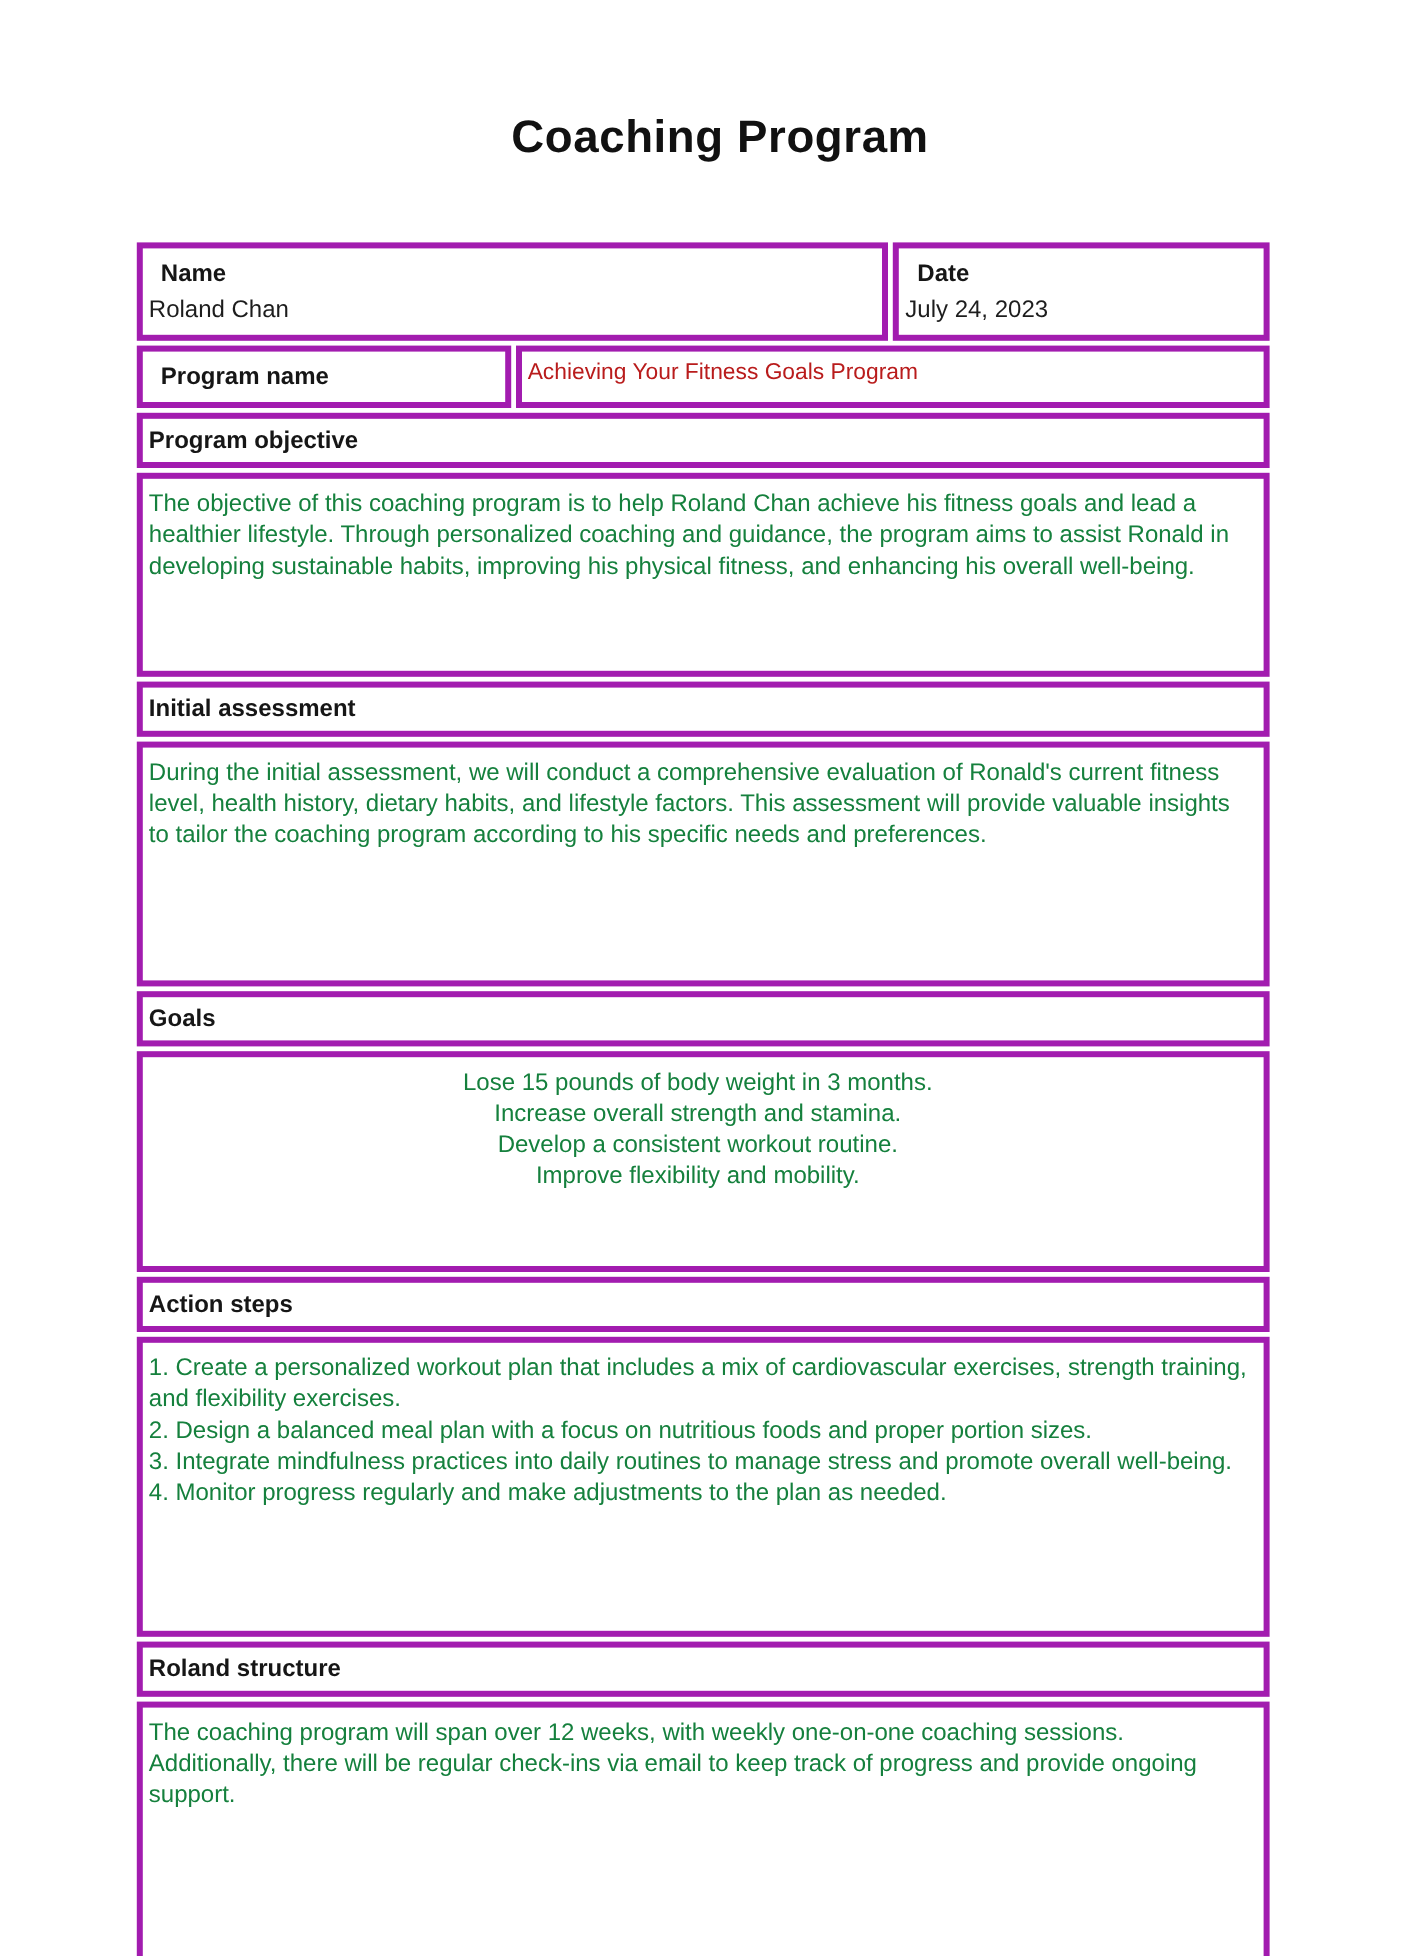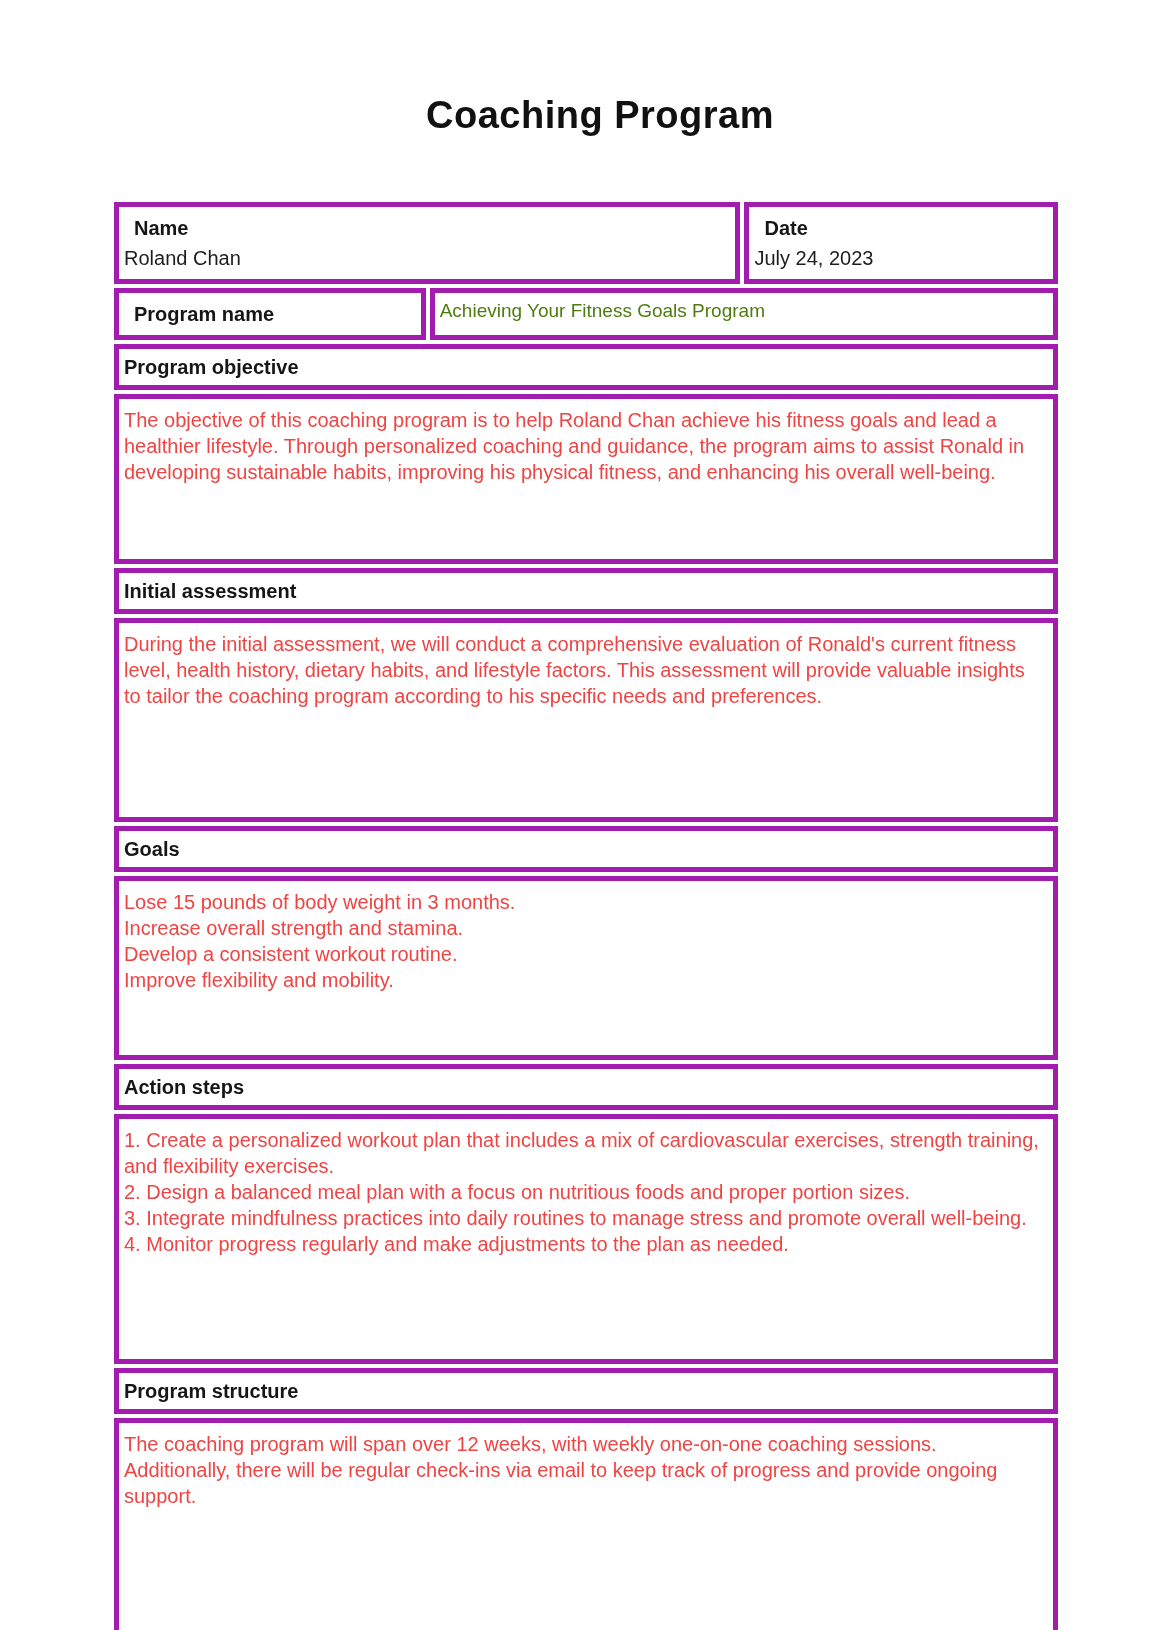--- a/index.html
+++ b/index.html
@@ -36,54 +36,54 @@
     border: 5px solid #a21caf;
     vertical-align: top;
     padding: 6px 10px 6px 5px;
   }
   
   .h-info td      { height: 74px; }
   .h-program td   { height: 42px; vertical-align: middle; }
   .h-heading td   { height: 44px; vertical-align: middle; }
   .h-objective td { height: 170px; }
   .h-assess td    { height: 204px; margin-left: 43px; }
-  .h-goals td     { height: 184px; }
+  .h-goals td     { height: 184px; text-align: center; }
   .h-actions td   { height: 250px; }
   .h-structure td { height: 258px; }
 
   .label {
     font-weight: bold;
     font-size: 20px;
     line-height: 30px;
     color: #161616;
   }
   .ind { margin-left: 10px; }
   .value {
     font-size: 20px;
     line-height: 30px;
     color: #1d1d1d;
   }
   .value-sm {
     font-size: 19px;
     line-height: 24px;
-    color: #4d7c0f;
+    color: #b91c1c;
   }
   td.heading-cell {
     padding-left: 14px;
   }
   .section-heading {
     font-weight: bold;
     font-size: 20px;
     line-height: 24px;
     color: #161616;
   }
   .body-text {
     font-size: 20px;
     line-height: 26px;
-    color: #ef4444;
+    color: #15803d;
     padding-top: 2px;
     padding-right: 4px;
   }
   .body-text .line { margin: 0; }
 </style>
 </head>
 <body>
 
 <div class="page">
 
@@ -166,21 +166,21 @@
           <div class="line">1. Create a personalized workout plan that includes a mix of cardiovascular exercises, strength training, and flexibility exercises.</div>
           <div class="line">2. Design a balanced meal plan with a focus on nutritious foods and proper portion sizes.</div>
           <div class="line">3. Integrate mindfulness practices into daily routines to manage stress and promote overall well-being.</div>
           <div class="line">4. Monitor progress regularly and make adjustments to the plan as needed.</div>
         </div>
       </td>
     </tr>
 
     <tr class="h-heading">
       <td colspan="3" class="heading-cell">
-        <div class="section-heading">Program structure</div>
+        <div class="section-heading">Roland structure</div>
       </td>
     </tr>
     <tr class="h-structure">
       <td colspan="3">
         <div class="body-text">The coaching program will span over 12 weeks, with weekly one-on-one coaching sessions. Additionally, there will be regular check-ins via email to keep track of progress and provide ongoing support.</div>
       </td>
     </tr>
 
   </tbody>
     </table>

